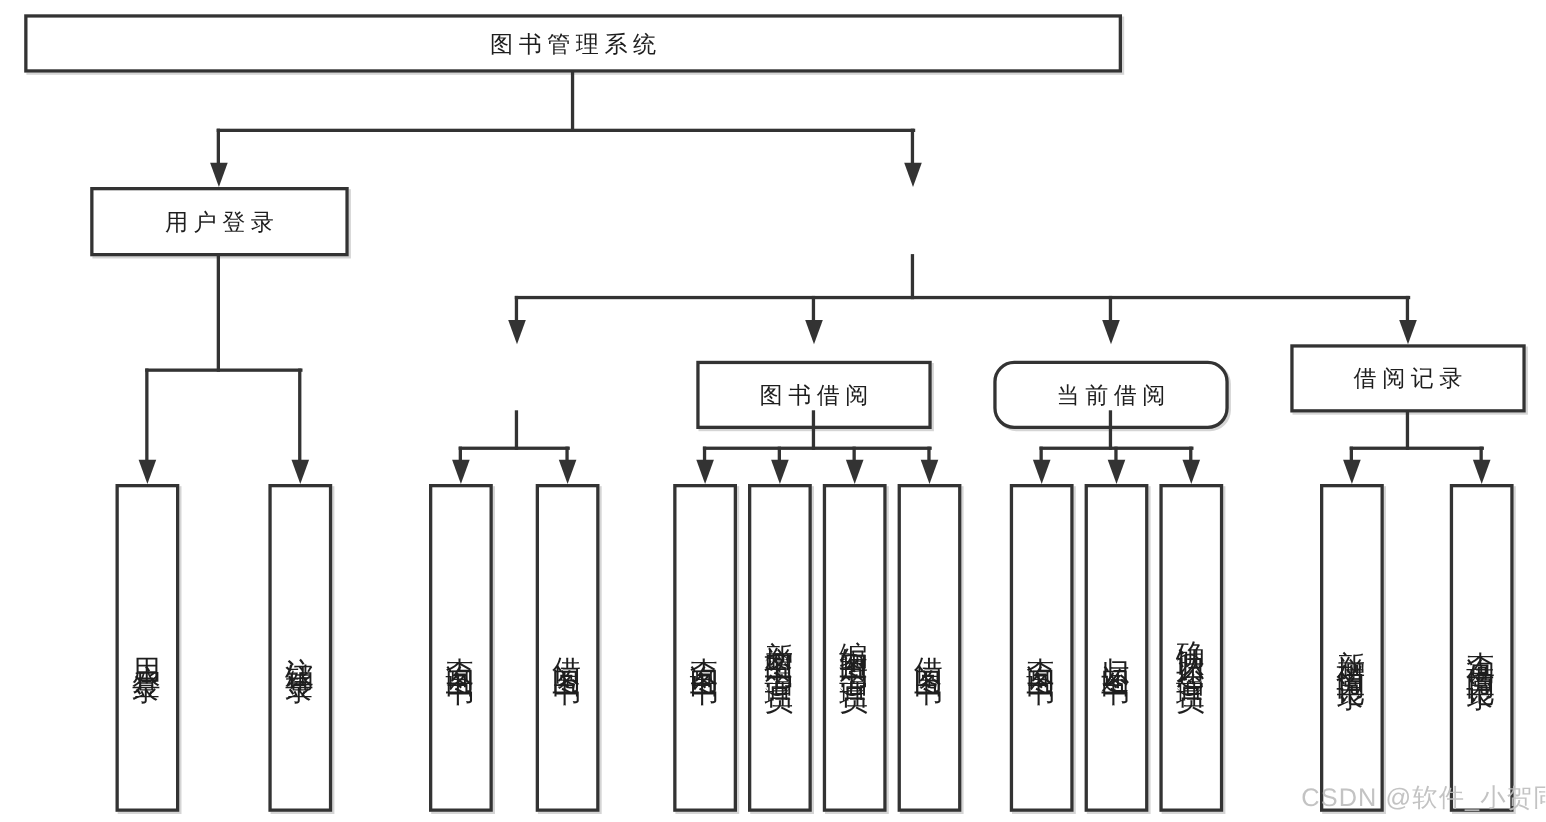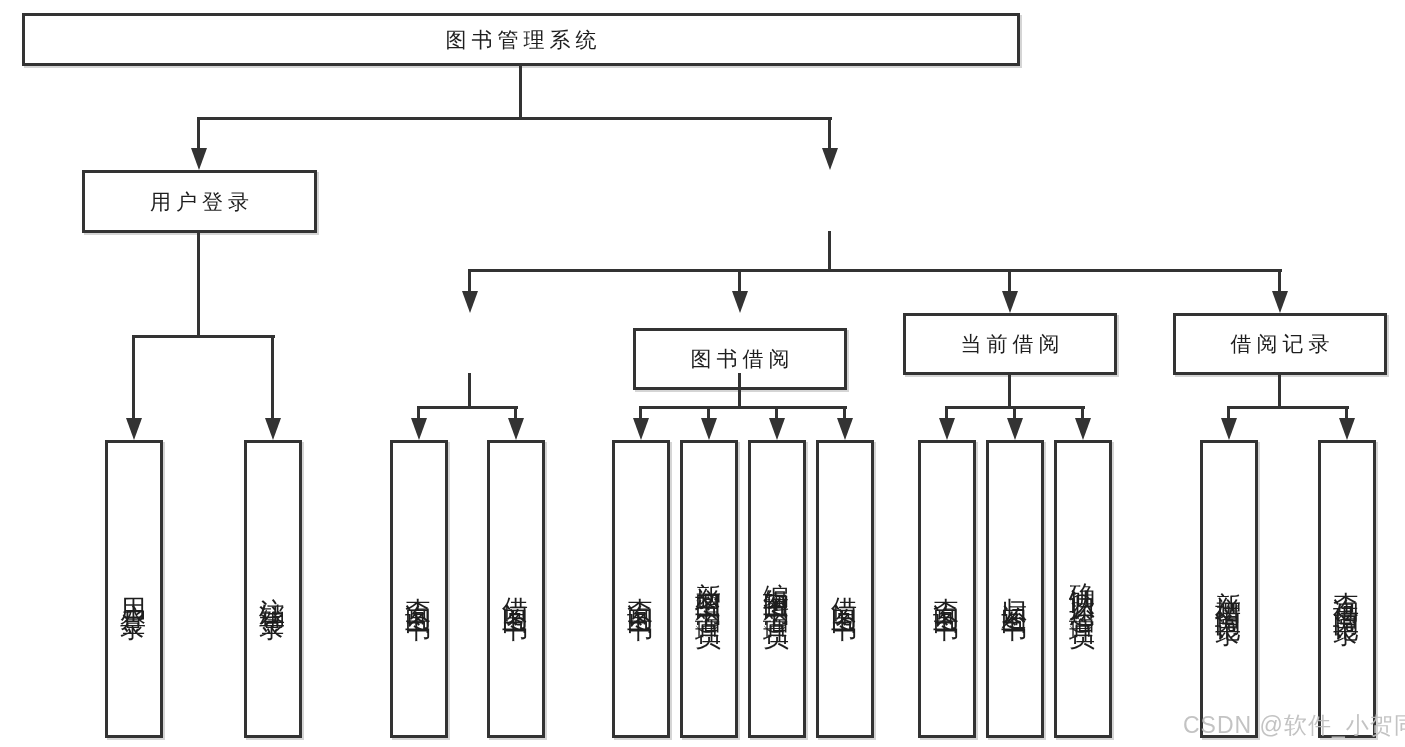--- a/index.html
+++ b/index.html
@@ -90,21 +90,21 @@
   <div class="vline" style="left:738px; top:269px; height:24px;"></div>
   <div class="arrow" style="left:732px; top:291px;"></div>
   <div class="vline" style="left:1008px; top:269px; height:24px;"></div>
   <div class="arrow" style="left:1002px; top:291px;"></div>
   <div class="vline" style="left:1278px; top:269px; height:24px;"></div>
   <div class="arrow" style="left:1272px; top:291px;"></div>
 
   <div class="box" style="left:633px; top:328px; width:214px; height:62px;justify-content:center;">
     <span class="hlabel">图书借阅</span>
   </div>
-  <div class="box" style="left:903px; top:313px; width:214px; height:62px;">
+  <div class="box" style="left:903px; top:328px; width:214px; height:62px;border-radius:19px;">
     <span class="hlabel">当前借阅</span>
   </div>
   <div class="box" style="left:1173px; top:313px; width:214px; height:62px;">
     <span class="hlabel">借阅记录</span>
   </div>
 
   <div class="vline" style="left:468px; top:373px; height:36px;"></div>
   <div class="hline" style="left:417px; top:406px; width:101px;"></div>
   <div class="vline" style="left:417px; top:406px; height:14px;"></div>
   <div class="arrow" style="left:411px; top:418px;"></div>

